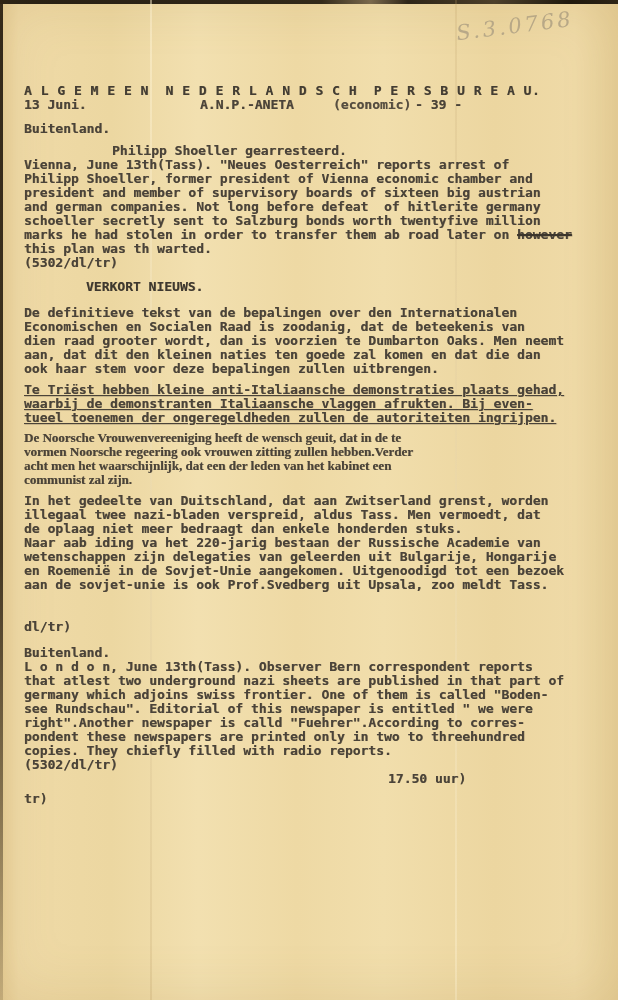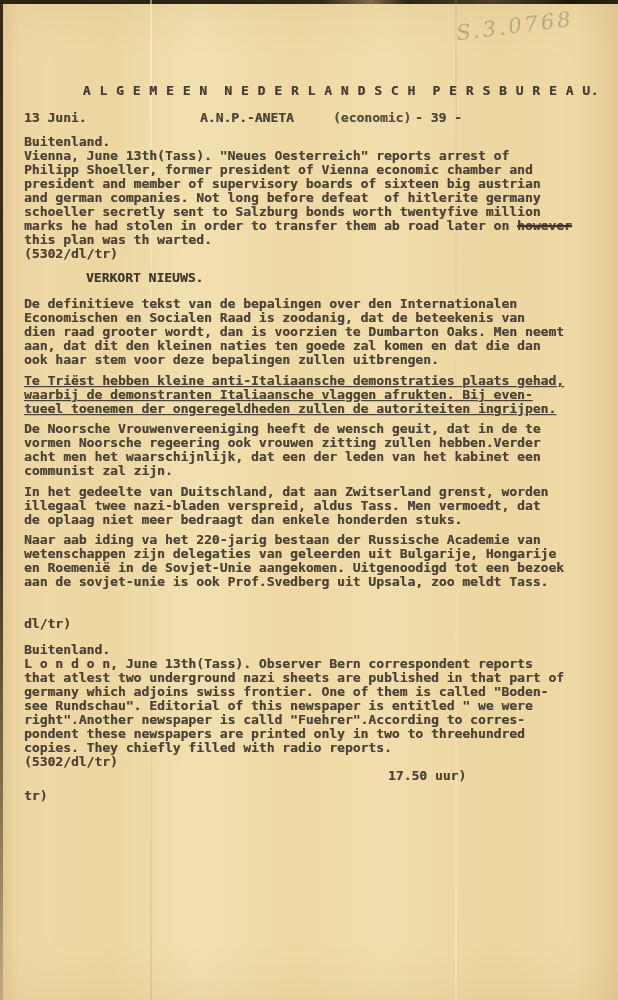--- a/index.html
+++ b/index.html
@@ -45,37 +45,37 @@
   .content { position:absolute; left:24px; top:84px; width:575px; }
 
   .tw {
     color:#4a4339; font-weight:bold;
     font-size:13px; line-height:14px;
     white-space:pre;
     text-shadow: 0.4px 0.4px 0.6px rgba(70,60,45,0.55);
   }
   .faded { color:#564e41; }
 
-  .agency   { margin-top:0; letter-spacing:0.5px; color:#433d33;text-align:right; }
-  .dateline { position:relative; margin-top:13px; height:14px; }
+  .agency   { margin-top:0; letter-spacing:0.5px; color:#433d33; }
+  .dateline { position:relative; height:14px; }
   .dl-date  { position:absolute; left:0; }
   .dl-wire  { position:absolute; left:176px;text-align:right; }
   .dl-copy  { position:absolute; left:309px; }
   .dl-page  { position:absolute; left:391px; }
   .section-1 { margin-top:10px; }
   .title-1   { margin-top:8px; margin-left:88px; }
   .body-1    { margin-top:0; }
   .struck    { text-decoration:line-through; text-decoration-thickness:2px; text-decoration-color:#3c362c;margin-top:45px; }
   .verkort-h { margin-top:10px; margin-left:62px; color:#3e382f; }
   .para      { }
   .p-1 { margin-top:12px; }
   .p-2 { margin-top:7px;text-decoration:underline; }
-  .p-3 { margin-top:6px; }
+  .p-3 { margin-top:6px;font-family:Liberation Serif, serif; }
   .p-4 { margin-top:7px; }
-  .p-5 { margin-top:6px; }
+  .p-5 { }
   .signoff-1 { margin-top:28px; }
   .section-2 { margin-top:12px; }
   .title-2   { margin-top:10px; margin-left:70px; }
   .body-2    { margin-top:0; }
   .timerow   { margin-top:0; margin-left:364px; }
   .signoff-2 { margin-top:6px; }
 </style>
 </head>
 <body>
 
@@ -94,20 +94,21 @@
 
     <div class="dateline">
       <span class="tw dl-date">13 Juni.</span>
       <span class="tw dl-wire">A.N.P.-ANETA</span>
       <span class="tw dl-copy faded">(economic)</span>
       <span class="tw dl-page">- 39 -</span>
     </div>
 
     <div class="tw section-1">Buitenland.</div>
 
+    <div class="tw title-1">Philipp Shoeller gearresteerd.</div>
 
     <div class="tw body-1"><span>Vienna, June 13th(Tass). "Neues Oesterreich" reports arrest of
 Philipp Shoeller, former president of Vienna economic chamber and
 president and member of supervisory boards of sixteen big austrian
 and german companies. Not long before defeat  of hitlerite germany
 schoeller secretly sent to Salzburg bonds worth twentyfive million
 marks he had stolen in order to transfer them ab road later on </span><span class="struck">however</span><span>
 this plan was th warted.
 (5302/dl/tr)</span></div>
 

